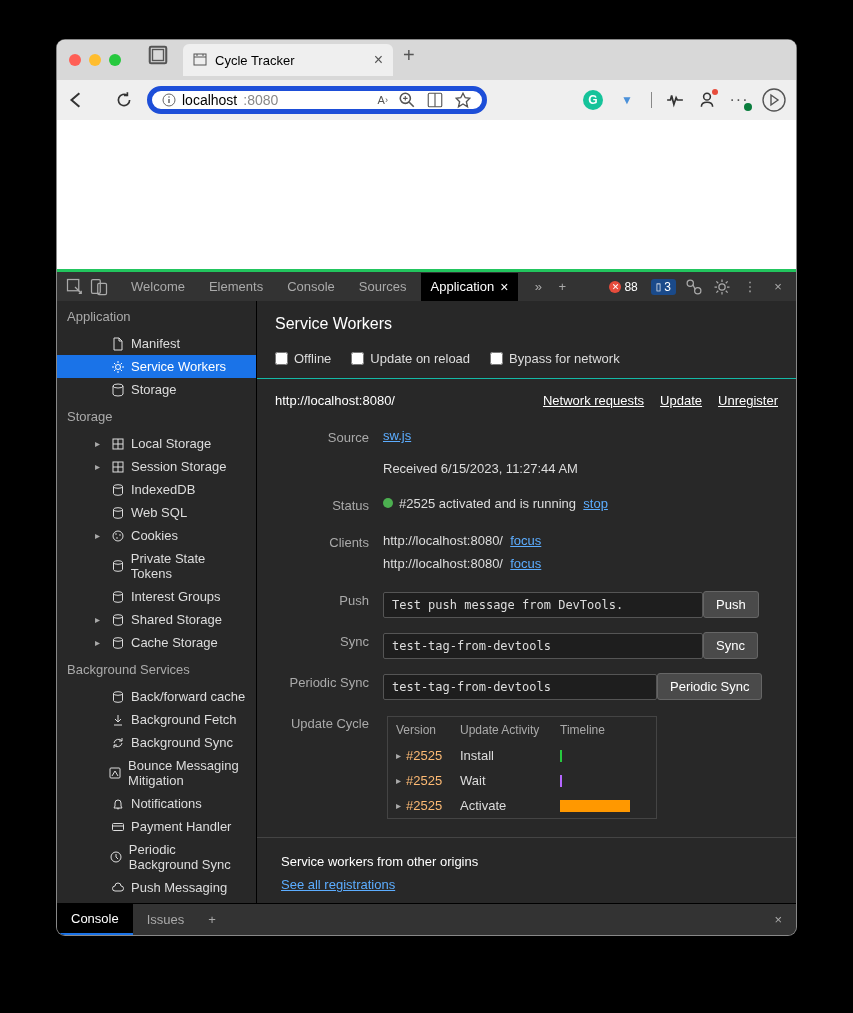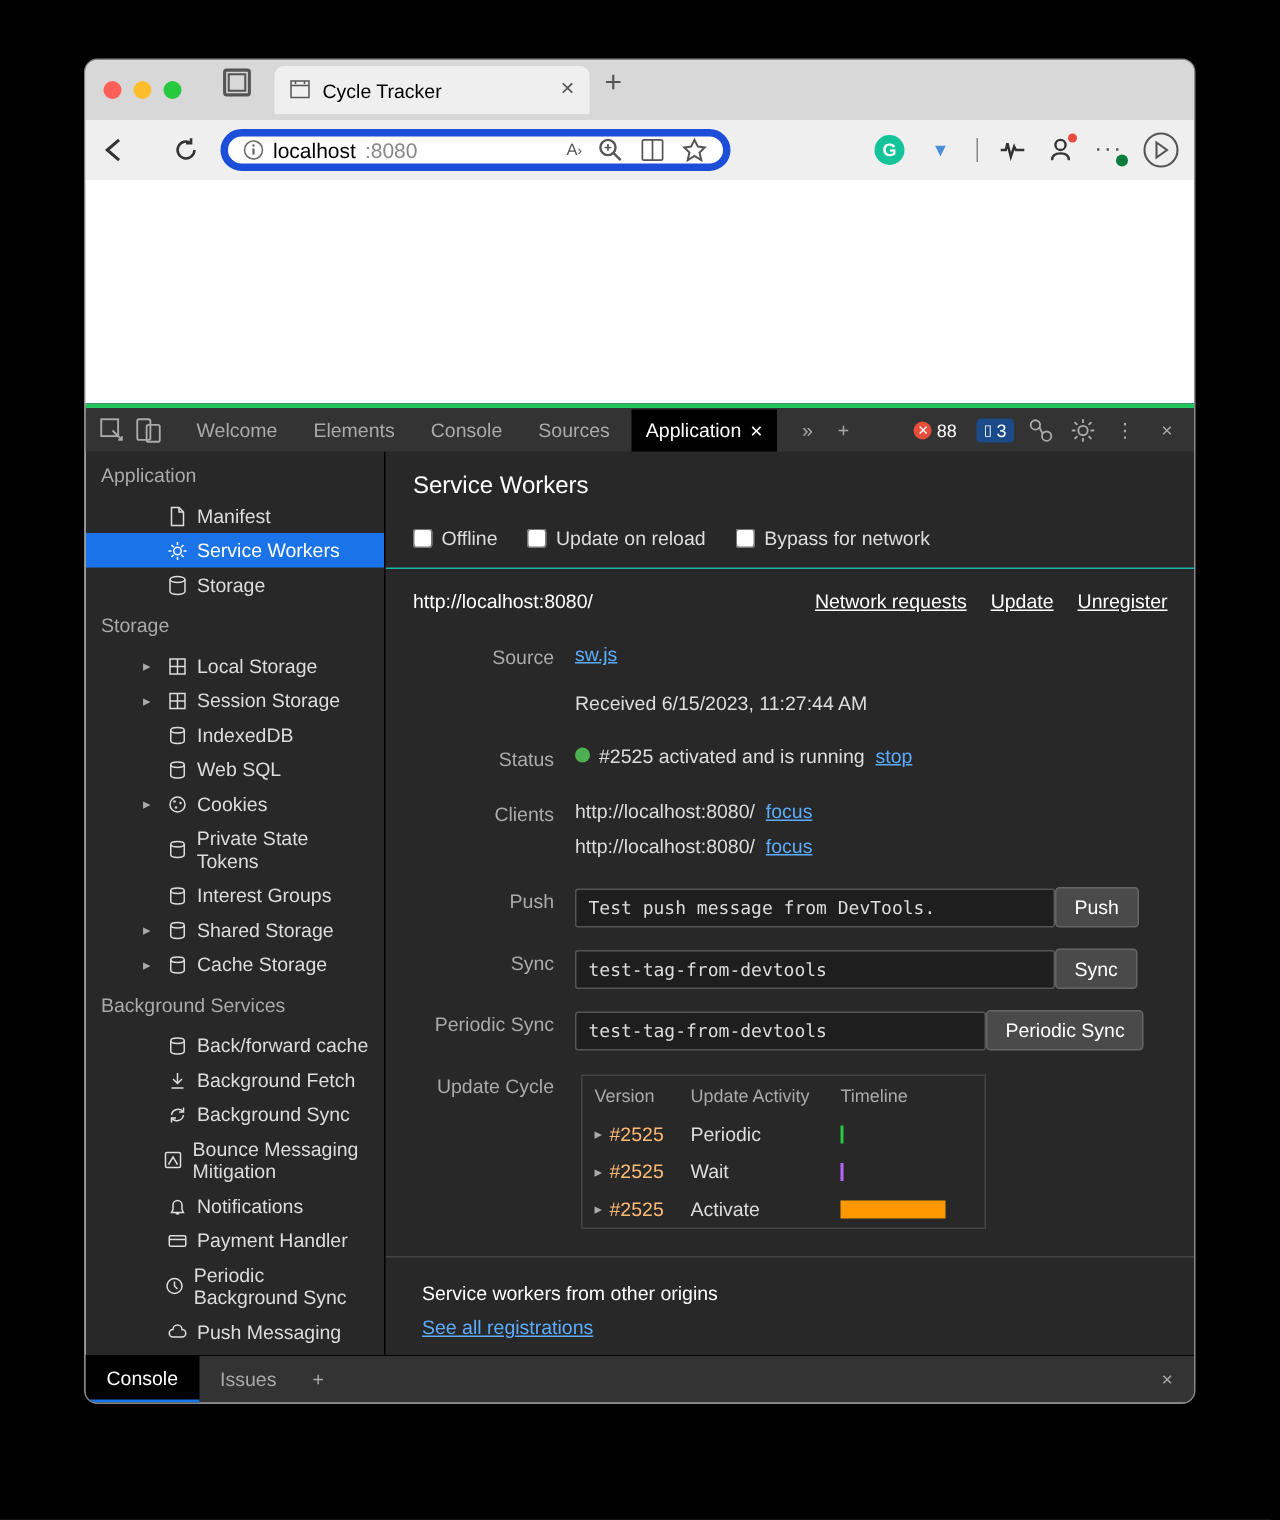--- a/index.html
+++ b/index.html
@@ -508,21 +508,21 @@
             <div class="update-table">
               <div class="ut-head">
                 <div class="ut-col1">Version</div>
                 <div class="ut-col2">Update Activity</div>
                 <div class="ut-col3">Timeline</div>
               </div>
               <div id="cycle-rows">
                   <div class="ut-row">
     <span class="ut-arrow">▸</span>
     <span class="ut-ver">#2525</span>
-    <span class="ut-act">Periodic</span>
+    <span class="ut-act">Install</span>
     <span class="ut-tl">
                       <span class="ut-bar" style="left:0%;width:2%;background:#27c93f"></span>
                     </span>
   </div>
                   <div class="ut-row">
     <span class="ut-arrow">▸</span>
     <span class="ut-ver">#2525</span>
     <span class="ut-act">Wait</span>
     <span class="ut-tl">
                       <span class="ut-bar" style="left:0%;width:2%;background:#b566ff"></span>

